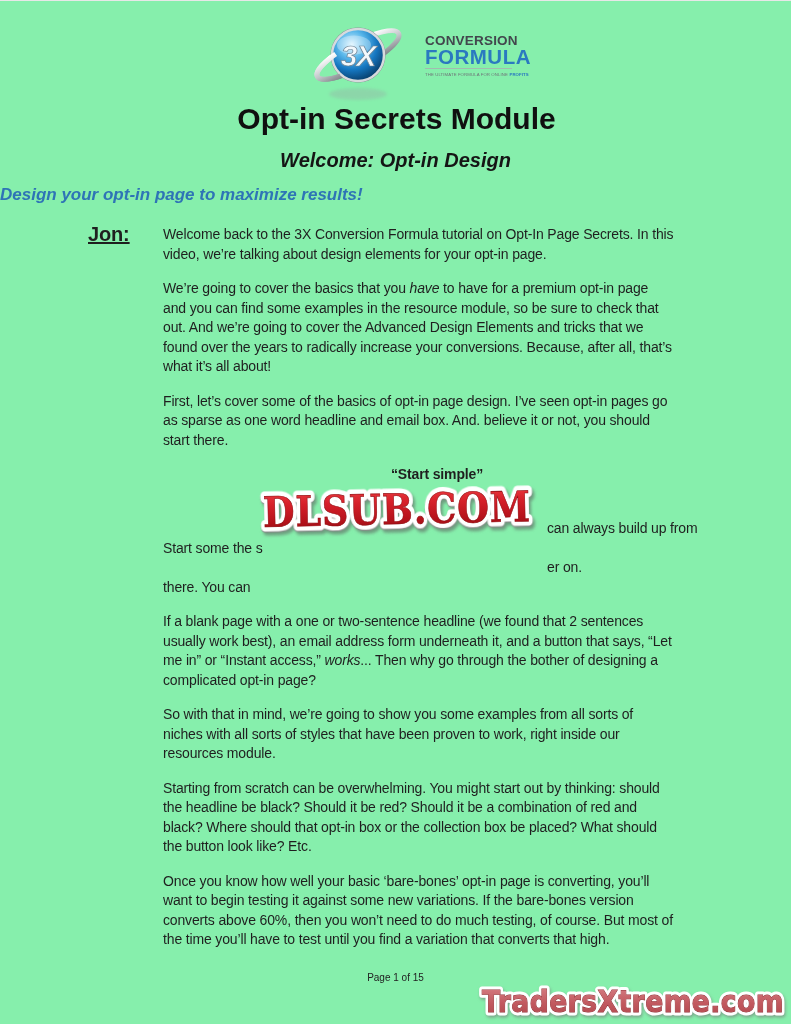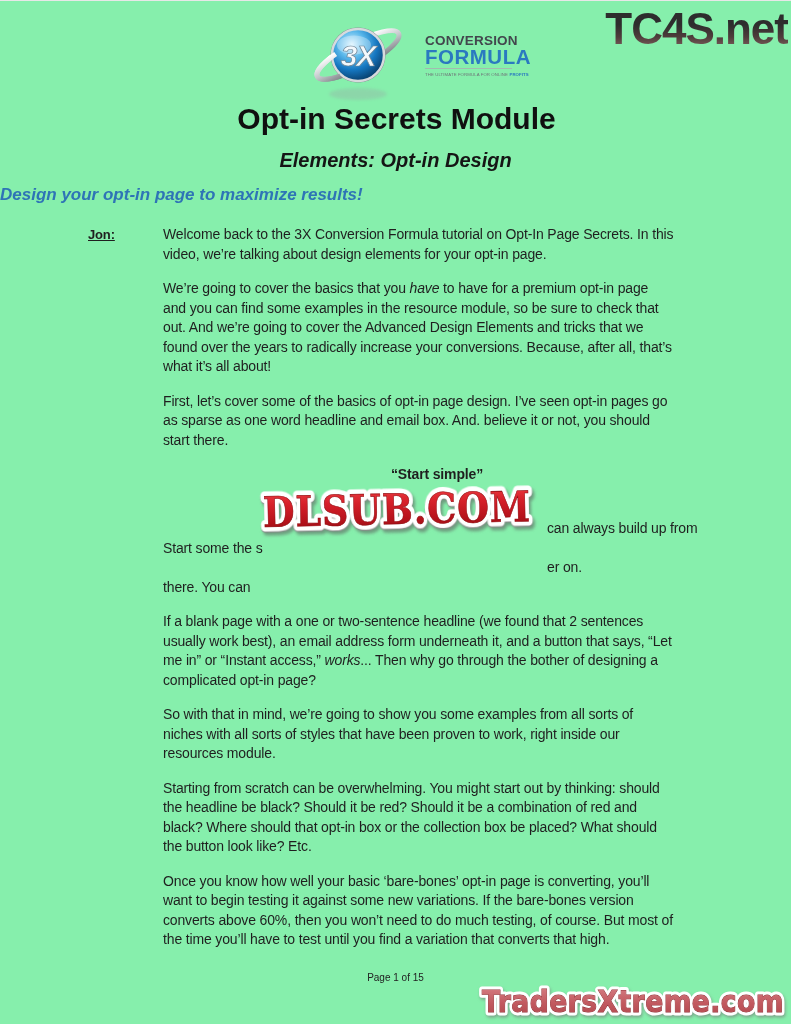--- a/index.html
+++ b/index.html
@@ -30,21 +30,21 @@
     font-size:20px; font-weight:bold; font-style:italic; color:#151515;
   }
   .doc-tagline {
     position:absolute; top:184px; left:0; width:100%; 
     font-size:17px; font-weight:bold; font-style:italic; color:#2E74B6;
   }
 
   
   .transcript { position:absolute; left:88px; top:224px; width:618px; display:flex; }
   .speaker {
-    flex:none; width:75px; font-size:13px; font-weight:bold; color:#1f1f1f;
+    flex:none; width:75px; font-size:20px; font-weight:bold; color:#1f1f1f;
     line-height:19.5px; letter-spacing:-0.15px;text-decoration:underline;
   }
   .paras { width:543px; }
   .para {
     font-size:14px; line-height:19.5px; letter-spacing:-0.15px; color:#1f1f1f;
     white-space:pre-line; margin:0 0 15px 0;
   }
   .para i { font-style:italic; }
   .para-quote { font-weight:bold; padding-left:5px;text-align:center; }
   .obs-line { position:relative; height:19.5px; }
@@ -120,24 +120,23 @@
 
       <ellipse cx="52" cy="50" rx="46" ry="12.5" transform="rotate(-28 52 50)" fill="none" stroke="url(#ringGrad)" stroke-width="5" stroke-dasharray="55 145" stroke-dashoffset="-75"></ellipse>
 
       <text x="119" y="40" class="logo-conversion" font-size="13.5" letter-spacing="0.2" fill="#42474d">CONVERSION</text>
       <text x="119" y="59" class="logo-formula" font-size="20.5" letter-spacing="0.5" fill="#2a79c0">FORMULA</text>
       <line x1="119" y1="63.5" x2="206" y2="63.5" stroke="#a9adb1" stroke-width="0.8"></line>
       <text x="119" y="70.5" font-family="Liberation Sans, sans-serif" font-size="4.3" letter-spacing="0.1" fill="#6f7478"><tspan>THE ULTIMATE FORMULA FOR ONLINE</tspan><tspan dx="1.5" fill="#2a79c0" font-weight="bold">PROFITS</tspan></text>
     </svg>
   </div>
 
-  <div class="tc4s">TC4S.net</div>
 
   <div class="doc-title">Opt-in Secrets Module</div>
-  <div class="doc-section">Elements: Opt-in Design</div>
+  <div class="doc-section">Welcome: Opt-in Design</div>
   <div class="doc-tagline">Design your opt-in page to maximize results!</div>
 
   <div class="transcript">
     <div class="speaker">Jon:</div>
     <div class="paras">
       <div class="para">Welcome back to the 3X Conversion Formula tutorial on Opt-In Page Secrets. In this
 video, we’re talking about design elements for your opt-in page.</div>
       <div class="para">We’re going to cover the basics that you <i>have</i> to have for a premium opt-in page
 and you can find some examples in the resource module, so be sure to check that
 out. And we’re going to cover the Advanced Design Elements and tricks that we

